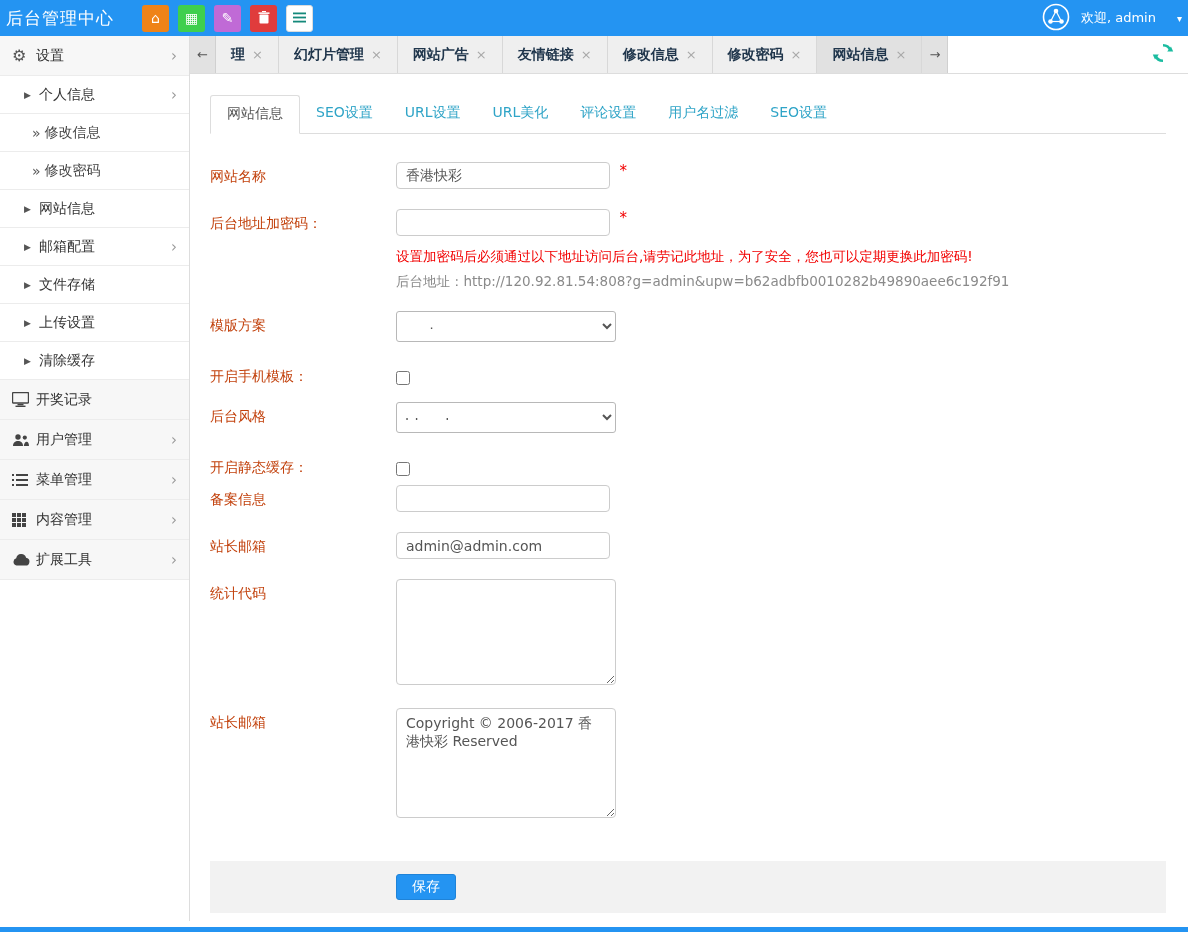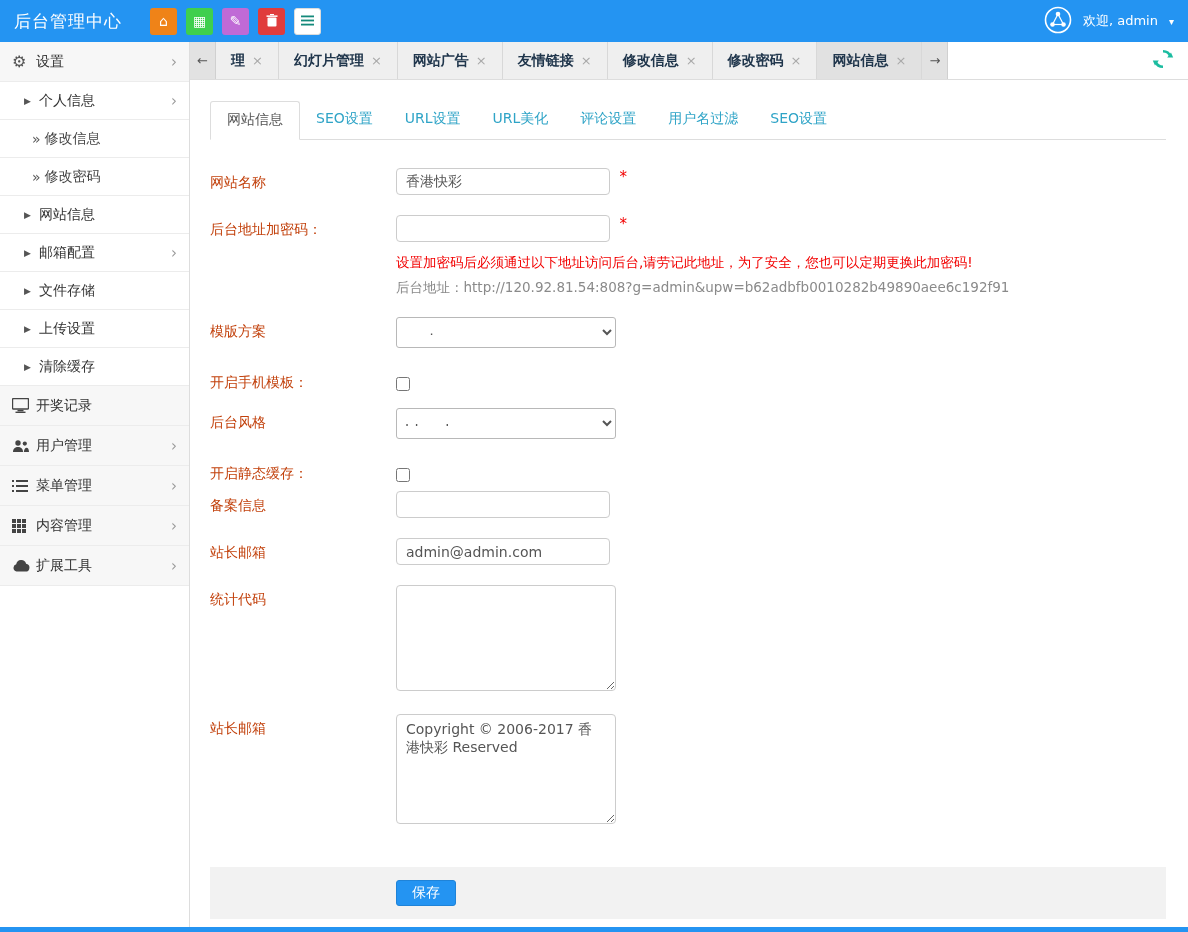--- a/index.html
+++ b/index.html
@@ -1,29 +1,29 @@
 <!DOCTYPE html>
 <html><head>
 <meta charset="utf-8">
 <style>
   *{box-sizing:border-box;margin:0;padding:0}
   html,body{width:1188px;height:932px;overflow:hidden}
   body{font-family:"DejaVu Sans","Liberation Sans",sans-serif;font-size:14px;color:#333;background:#fff;position:relative}
 
   
-  .topbar{height:42px;background:#2494f2;display:flex;align-items:center;padding:0 14px;color:#fff}
+  .topbar{height:36px;background:#2494f2;display:flex;align-items:center;padding:0 6px;color:#fff}
   .topbar-title{font-size:17px;margin-right:28px;letter-spacing:1px}
   .qbtn{width:27px;height:27px;border-radius:3px;margin-right:9px;display:flex;align-items:center;justify-content:center;color:#fff;font-size:14px;cursor:pointer;line-height:1}
   .qbtn-home{background:#ef8318}
   .qbtn-grid{background:#3fcf4e}
   .qbtn-edit{background:#c06ad6}
   .qbtn-del{background:#e03c3c}
   .qbtn-list{background:#fff;border:1px solid #dcdcdc}
   .topbar-right{margin-left:auto;display:flex;align-items:center;gap:10px}
-  .welcome{font-size:13px;cursor:pointer;display:flex;align-items:center;gap:11px}
+  .welcome{font-size:13px;cursor:pointer;display:flex;align-items:center;gap:21px}
   .welcome .caret{font-size:10px}
 
   
   .layout{display:flex;height:885px}
   .sidebar{width:190px;border-right:1px solid #ddd;background:#fff;flex-shrink:0}
   .side-item{height:38px;display:flex;align-items:center;padding:0 12px;border-bottom:1px solid #ececec;color:#333;cursor:pointer;background:#fff}
   .side-section{background:#f7f7f7;height:40px}
   .side-item .chev{margin-left:auto;color:#999;font-size:15px}
   .side-sub{padding-left:24px}
   .side-sub2{padding-left:32px;color:#444}

